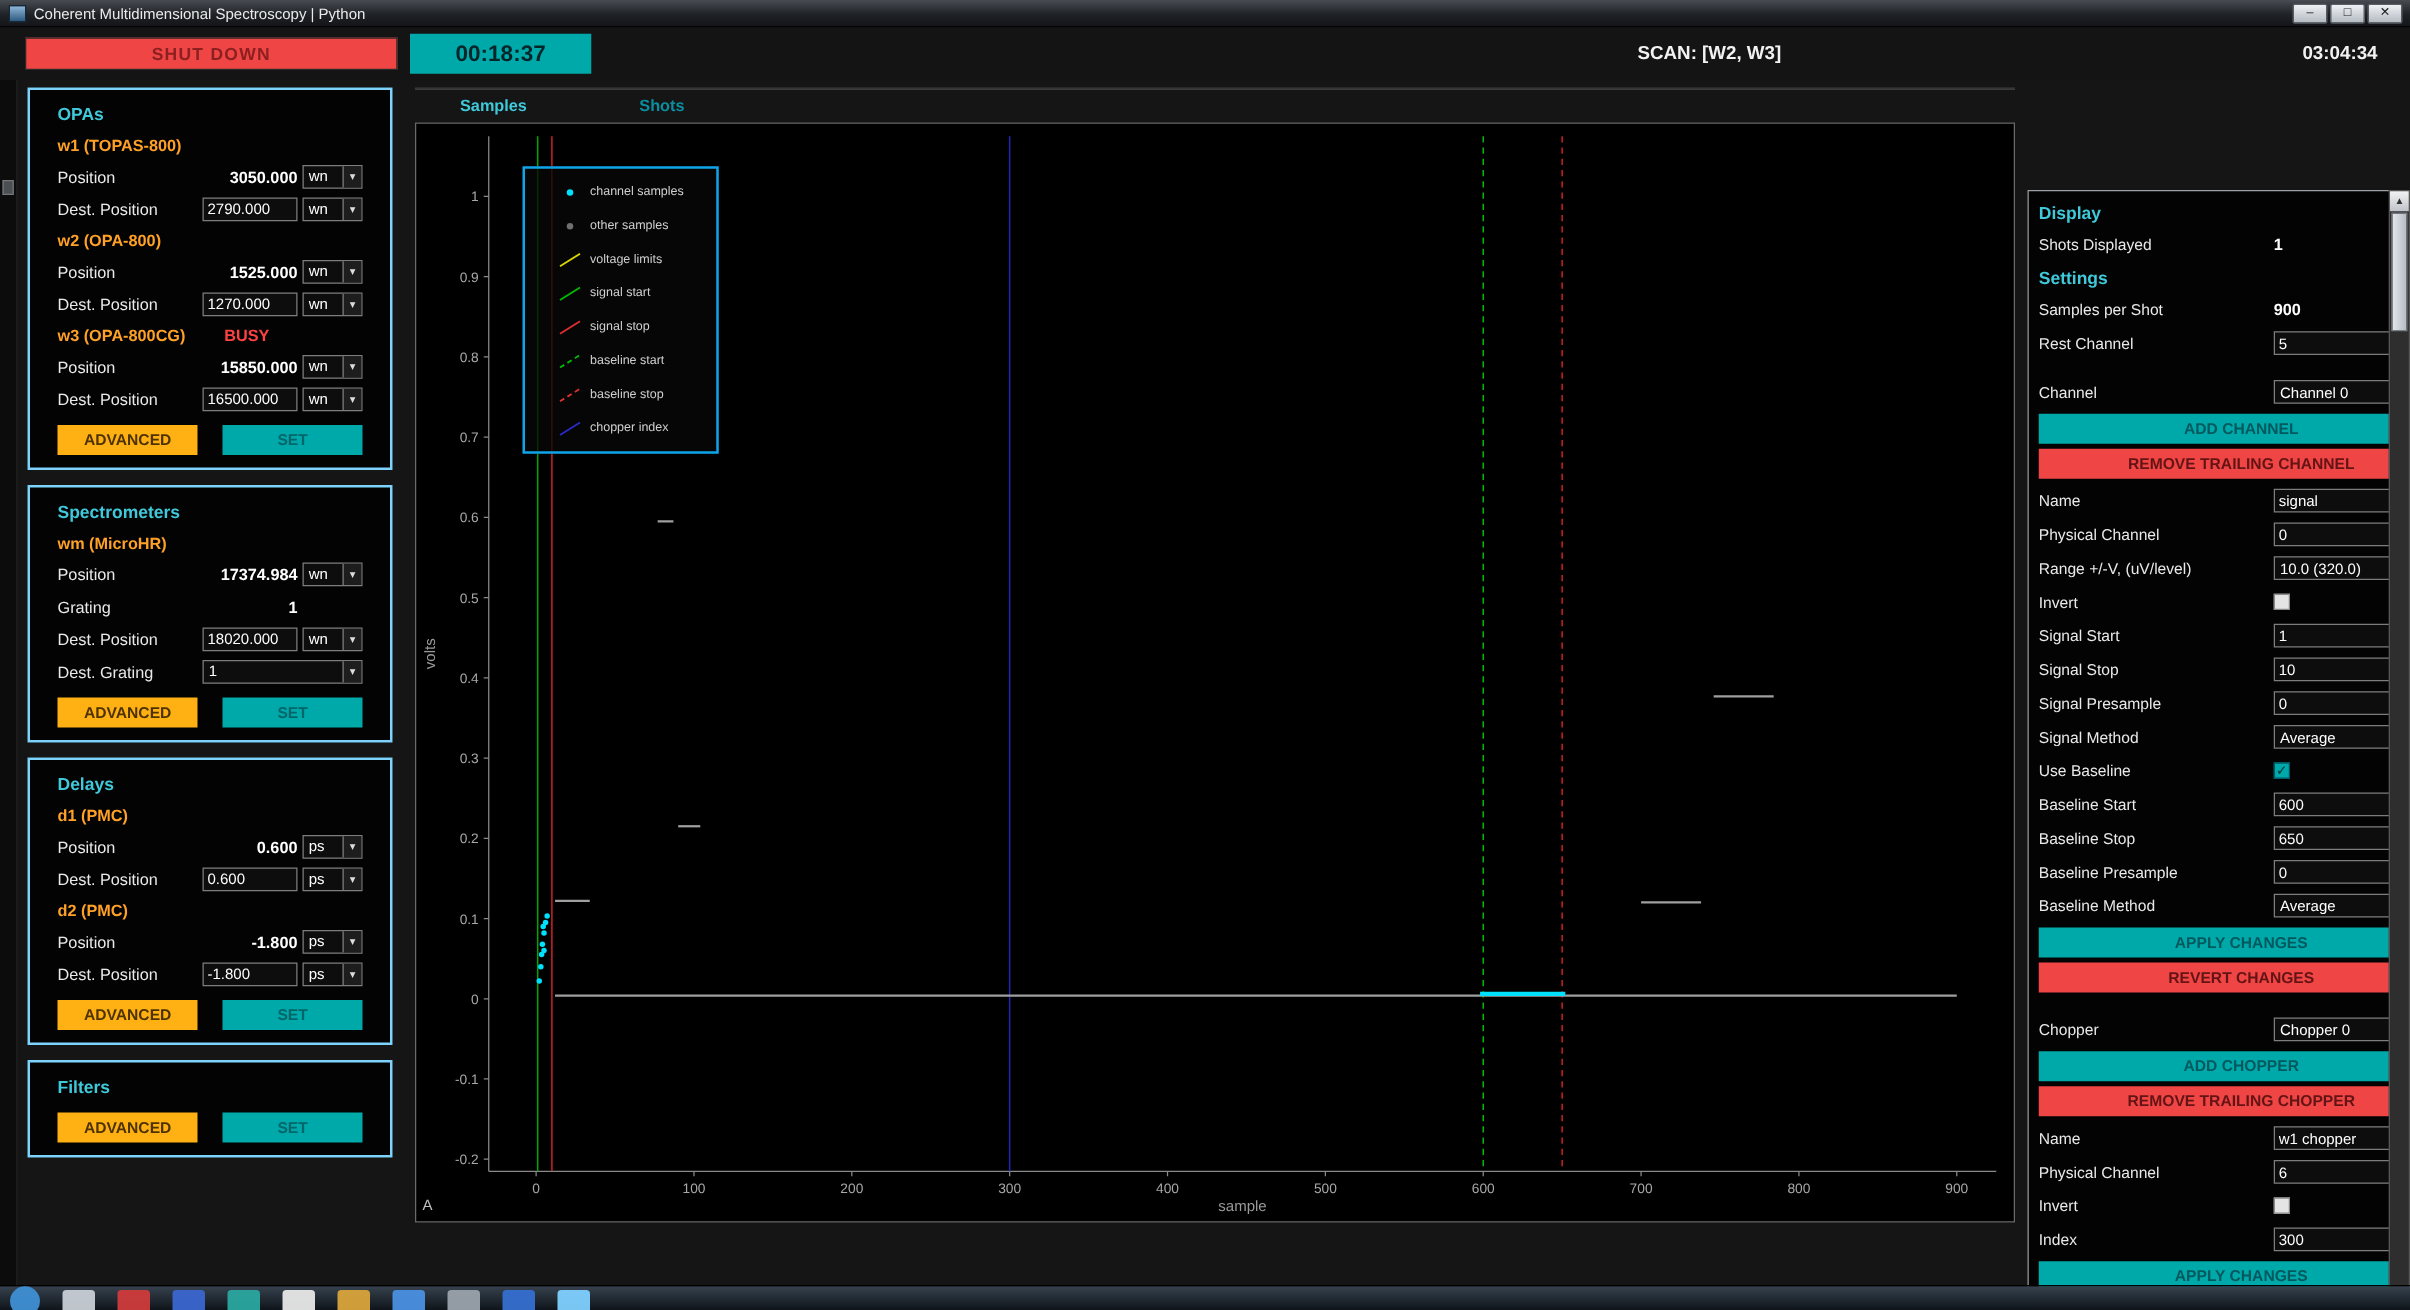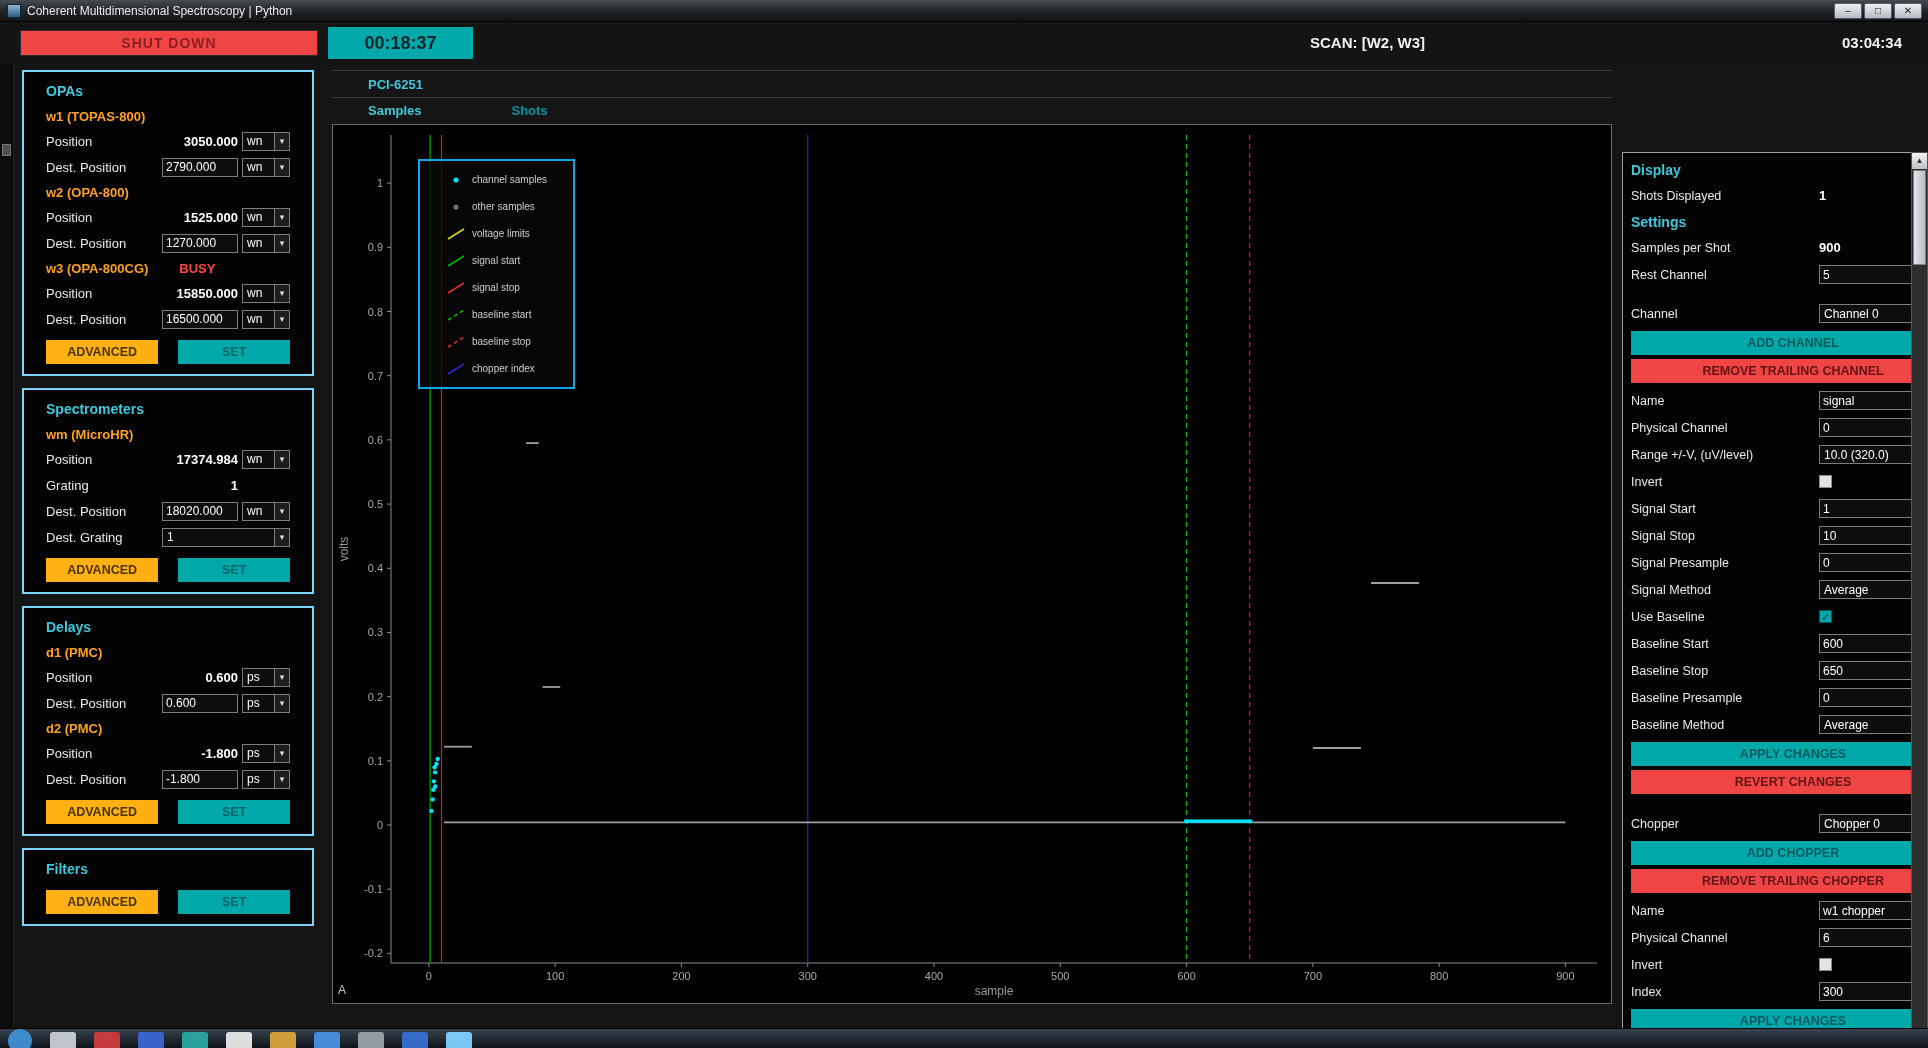--- a/index.html
+++ b/index.html
@@ -271,23 +271,20 @@
         <div class="panel-title">Filters</div>
         <div class="btn-row">
           <button class="btn-adv">ADVANCED</button>
           <button class="btn-set">SET</button>
         </div>
       </div>
     </div>
 
   <div class="center-col">
     <div class="hline"></div>
-    <div class="device-row">
-      <span class="device-tab">PCI-6251</span>
-    </div>
     <div class="hline"></div>
     <div class="subtab-row" id="subtabs">
         <span class="subtab active">Samples</span>
         <span class="subtab">Shots</span>
       </div>
 
     <div class="plot-wrap">
       <div class="plot-area" id="plot-area"><svg width="1278" height="878">
             <line x1="58" y1="10" x2="58" y2="838" stroke="#8a8a8a" stroke-width="1"></line>
             <line x1="58" y1="838" x2="1264" y2="838" stroke="#8a8a8a" stroke-width="1"></line>

